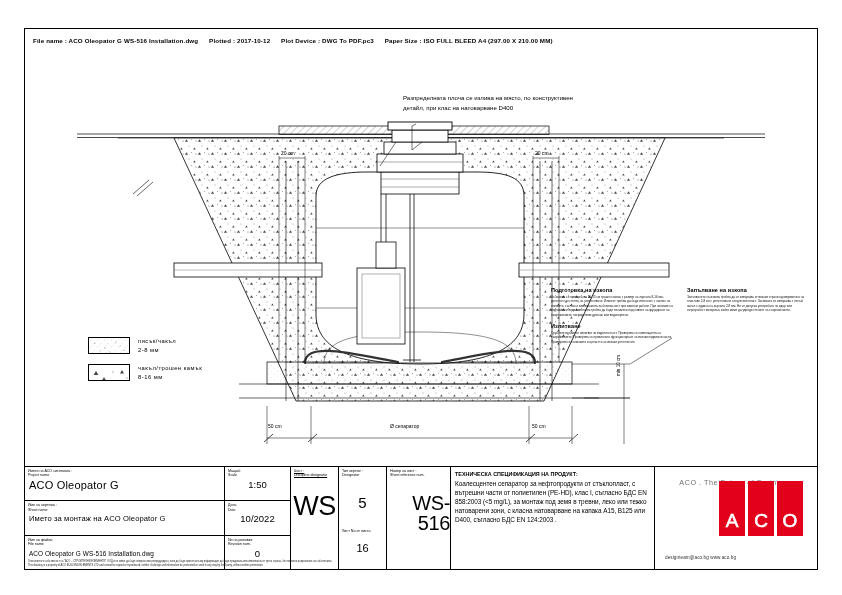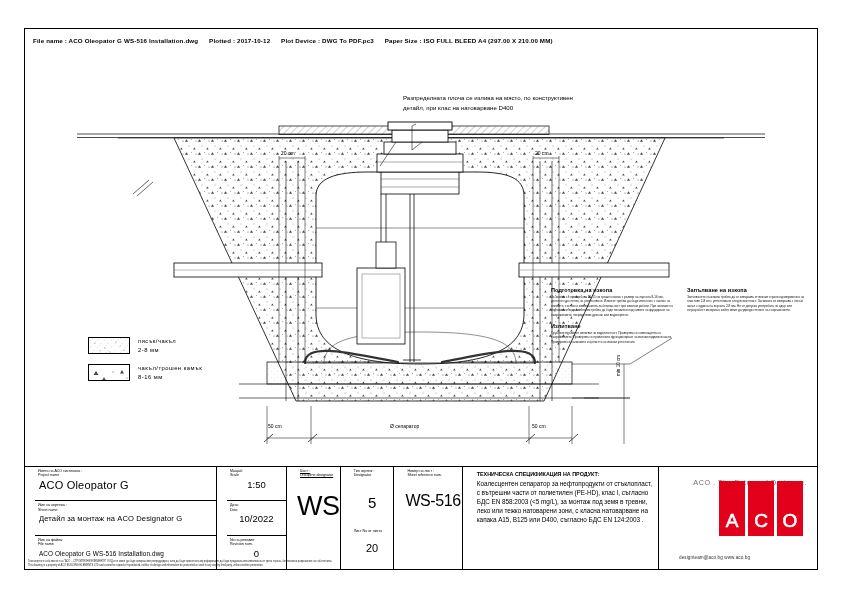--- a/index.html
+++ b/index.html
@@ -27,21 +27,21 @@
   .legend-label{margin-left:8px;font-size:5.8px;line-height:1.55;letter-spacing:.5px;white-space:pre-line;}
 
   
   .notes{position:absolute;left:551px;top:287px;width:268px;display:flex;gap:14px;}
   .notes-col{width:122px;}
   .note-h{font-size:5.5px;font-weight:bold;margin-bottom:2px;letter-spacing:.1px;}
   .note-b{font-size:3.05px;line-height:1.45;color:#111;margin-bottom:6px;white-space:pre-line;}
 
   
   .tb{position:absolute;left:24px;top:466px;width:794px;height:104px;box-sizing:border-box;border:1px solid #000;display:flex;}
-  .tb-cell{border-right:1px solid #000;box-sizing:border-box;position:relative;margin-left:10px;}
+  .tb-cell{border-right:1px solid #000;box-sizing:border-box;position:relative;}
   .tb-cap{font-size:3.6px;line-height:1.25;color:#000;padding:2px 3px 0 3px;}
   .tb-cap b{display:block;font-weight:normal;}
 
   .tb-left{width:200px;display:flex;flex-direction:column;}
   .tb-left .r{border-bottom:1px solid #000;box-sizing:border-box;flex:1;}
   .tb-left .r:last-child{border-bottom:none;}
   .v-proj{font-size:11px;padding:1px 4px 0 4px;letter-spacing:.2px;}
   .v-sheet{font-size:7.6px;padding:2px 4px 0 4px;letter-spacing:.1px;}
   .v-file{font-size:6.4px;padding:3px 4px 0 4px;letter-spacing:.1px;}
 
@@ -53,21 +53,21 @@
 
   .tb-ws{width:48px;text-decoration:underline;}
   .v-ws{font-size:27px;text-align:center;line-height:1;position:absolute;left:0;right:0;top:26px;letter-spacing:-.5px;}
 
   .tb-type{width:48px;}
   .v-type{font-size:15px;text-align:center;position:absolute;left:0;right:0;top:28px;line-height:1;}
   .tb-type .sub-cap{position:absolute;left:0;top:62px;font-size:3.6px;padding:0 3px;line-height:1.25;}
   .v-type2{font-size:11px;text-align:center;position:absolute;left:0;right:0;top:76px;line-height:1;}
 
   .tb-ref{width:64px;}
-  .v-ref{font-size:16px;text-align:center;position:absolute;left:0;right:0;top:26px;line-height:1;letter-spacing:-.4px;}
+  .v-ref{font-size:20px;text-align:right;position:absolute;left:0;right:0;top:26px;line-height:1;letter-spacing:-.4px;}
 
   .tb-spec{width:204px;padding:4px 4px 0 4px;}
   .spec-h{font-size:5.4px;font-weight:bold;margin-bottom:2px;}
   .spec-b{font-size:6.4px;line-height:1.42;letter-spacing:-.05px;}
 
   .tb-brand{flex:1;border-right:none;position:relative;padding:10px 10px 0 10px;}
   .brand-claim{font-size:7.2px;color:#6d6d6d;text-align:right;line-height:1.7;letter-spacing:.55px;width:128px;}
   .brand-contact{position:absolute;left:10px;bottom:9px;font-size:4.6px;color:#333;letter-spacing:.1px;}
   .aco-logo{position:absolute;right:14px;top:14px;display:flex;gap:3px;}
   .aco-tile{width:26px;height:55px;background:#e2001a;position:relative;}
@@ -310,21 +310,21 @@
           <b>Името на АСО системата :</b>
           <b>Project name</b>
         </div>
         <div class="v-proj">ACO Oleopator G</div>
       </div>
       <div class="r">
         <div class="tb-cap">
           <b>Име на чертежа :</b>
           <b>Sheet name</b>
         </div>
-        <div class="v-sheet">Детайл за монтаж на ACO Designator G</div>
+        <div class="v-sheet">Името за монтаж на ACO Oleopator G</div>
       </div>
       <div class="r">
         <div class="tb-cap">
           <b>Име на файла:</b>
           <b>File name</b>
         </div>
         <div class="v-file">ACO Oleopator G WS-516 Installation.dwg</div>
       </div>
     </div>
 
@@ -360,21 +360,21 @@
       <div class="v-ws">WS</div>
     </div>
 
     <div class="tb-cell tb-type">
       <div class="tb-cap">
         <b>Тип чертеж :</b>
         <b>Designator</b>
       </div>
       <div class="v-type">5</div>
       <div class="sub-cap">Лист No от листа</div>
-      <div class="v-type2">20</div>
+      <div class="v-type2">16</div>
     </div>
 
     <div class="tb-cell tb-ref">
       <div class="tb-cap">
         <b>Номер на лист :</b>
         <b>Sheet reference num.</b>
       </div>
       <div class="v-ref">WS-516</div>
     </div>
 

